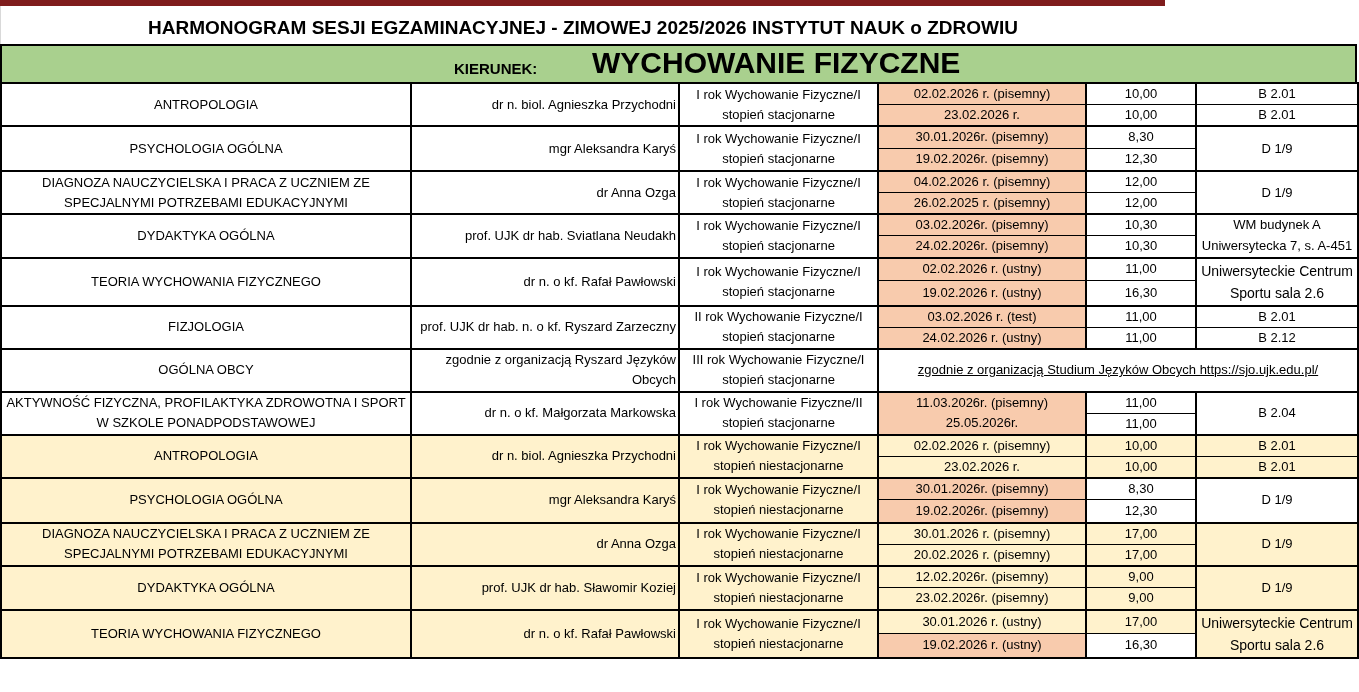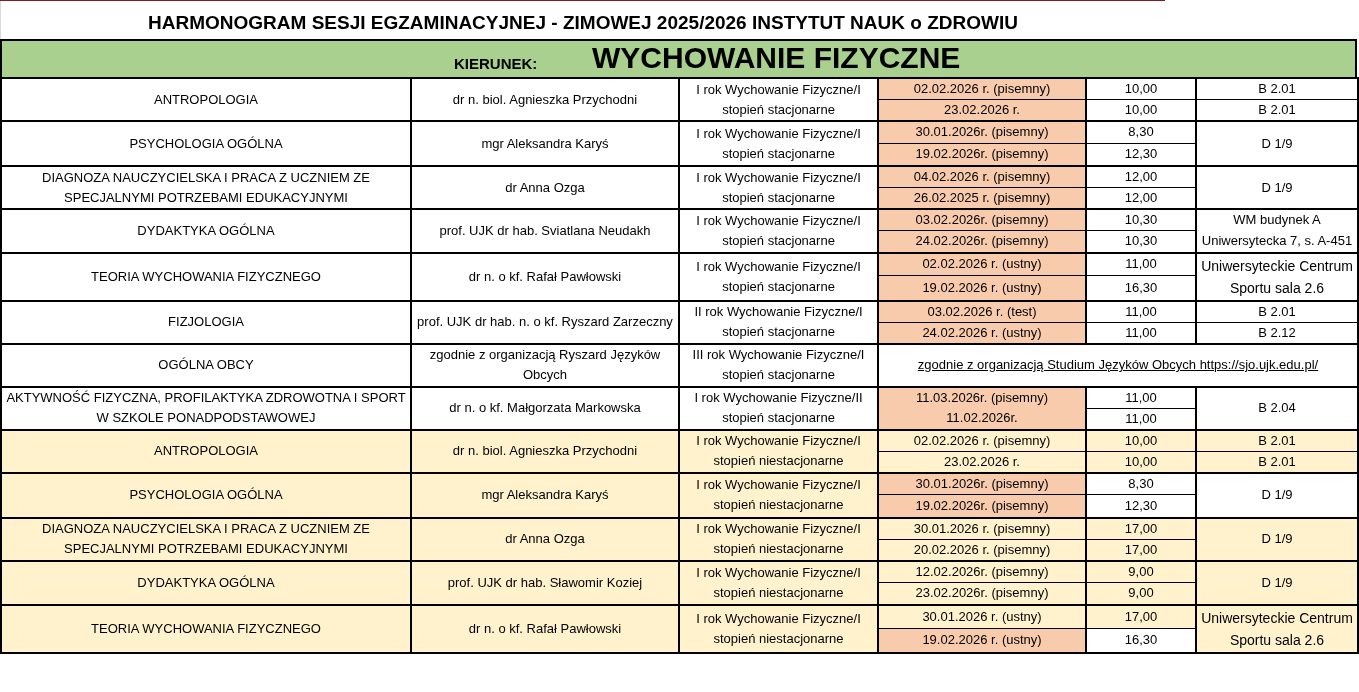--- a/index.html
+++ b/index.html
@@ -1,36 +1,36 @@
 <!DOCTYPE html>
 <html><head>
 <meta charset="utf-8">
 <style>
   html,body{margin:0;padding:0;background:#fff;}
   body{width:1359px;height:692px;overflow:hidden;font-family:"Liberation Sans",sans-serif;color:#000;}
-  .sheet{position:relative;width:1165px;height:692px;border-top:1px solid #7f1d1d;box-sizing:border-box;}
+  .sheet{position:relative;width:1165px;height:692px;border-top:6px solid #7f1d1d;box-sizing:border-box;}
   .title{height:38px;line-height:44px;text-align:center;font-weight:bold;font-size:19px;border-left:1px solid #d9d9d9;}
   .band{box-sizing:border-box;border:2px solid #000;border-bottom:none;text-align:center;font-weight:bold;width:1357px;}
   .yellow{background:#FFFF00;height:45px;line-height:48px;font-size:22px;}
   .green{background:#A9D08E;height:38px;position:relative;}
   .green .k{position:absolute;left:452px;top:14px;font-size:15px;}
   .green .v{position:absolute;left:590px;top:0px;font-size:30px;}
   table{border-collapse:collapse;table-layout:fixed;width:1357px;}
   td{border:1px solid #000;text-align:center;vertical-align:middle;font-size:13px;padding:0 2px;overflow:hidden;white-space:nowrap;line-height:20px;}
   td.wrap{white-space:normal;}
   .peach{background:#F8CBAD;}
   .cream{background:#FFF2CC;}
   .white{background:#fff;}
   .link{text-decoration:underline;}
   td.c1{border-left:2px solid #000;}
   td.c6{border-right:2px solid #000;}
   td.c3{border-right:2px solid #000;}
   td.c4{border-right:2px solid #000;}
   td.c5{border-right:2px solid #000;}
-  td.c2{border-right:2px solid #000;}
+  td.c2{border-right:2px solid #000;text-align:right;}
   td.c1{border-right:2px solid #000;}
 </style>
 </head>
 <body>
 
 <div class="sheet">
   <div class="title">HARMONOGRAM SESJI EGZAMINACYJNEJ - ZIMOWEJ 2025/2026 INSTYTUT NAUK o ZDROWIU</div>
   <div class="band green">
     <span class="k">KIERUNEK:</span>
     <span class="v">WYCHOWANIE FIZYCZNE</span>
@@ -137,21 +137,21 @@
 
       <tr style="height:20px">
         <td class="c1 wrap" rowspan="2" style="border-top:2px solid #000">AKTYWNOŚĆ FIZYCZNA, PROFILAKTYKA ZDROWOTNA I SPORT W SZKOLE PONADPODSTAWOWEJ</td>
         <td class="c2" rowspan="2" style="border-top:2px solid #000">dr n. o kf. Małgorzata Markowska</td>
         <td class="c3 wrap" rowspan="2" style="border-top:2px solid #000">I rok Wychowanie Fizyczne/II stopień stacjonarne</td>
         <td class="c4 peach" style="border-top:2px solid #000;border-bottom:none">11.03.2026r. (pisemny)</td>
         <td class="c5" style="border-top:2px solid #000">11,00</td>
         <td class="c6" rowspan="2" style="border-top:2px solid #000">B 2.04</td>
       </tr>
       <tr style="height:20px">
-        <td class="c4 peach" style="border-top:none">11.02.2026r.</td>
+        <td class="c4 peach" style="border-top:none">25.05.2026r.</td>
         <td class="c5">11,00</td>
       </tr>
 
       <tr style="height:21px" class="cream">
         <td class="c1 cream" rowspan="2" style="border-top:2px solid #000">ANTROPOLOGIA</td>
         <td class="c2 cream" rowspan="2" style="border-top:2px solid #000">dr n. biol. Agnieszka Przychodni</td>
         <td class="c3 cream wrap" rowspan="2" style="border-top:2px solid #000">I rok Wychowanie Fizyczne/I stopień niestacjonarne</td>
         <td class="c4 cream" style="border-top:2px solid #000">02.02.2026 r. (pisemny)</td>
         <td class="c5 cream" style="border-top:2px solid #000">10,00</td>
         <td class="c6 cream" style="border-top:2px solid #000">B 2.01</td>

